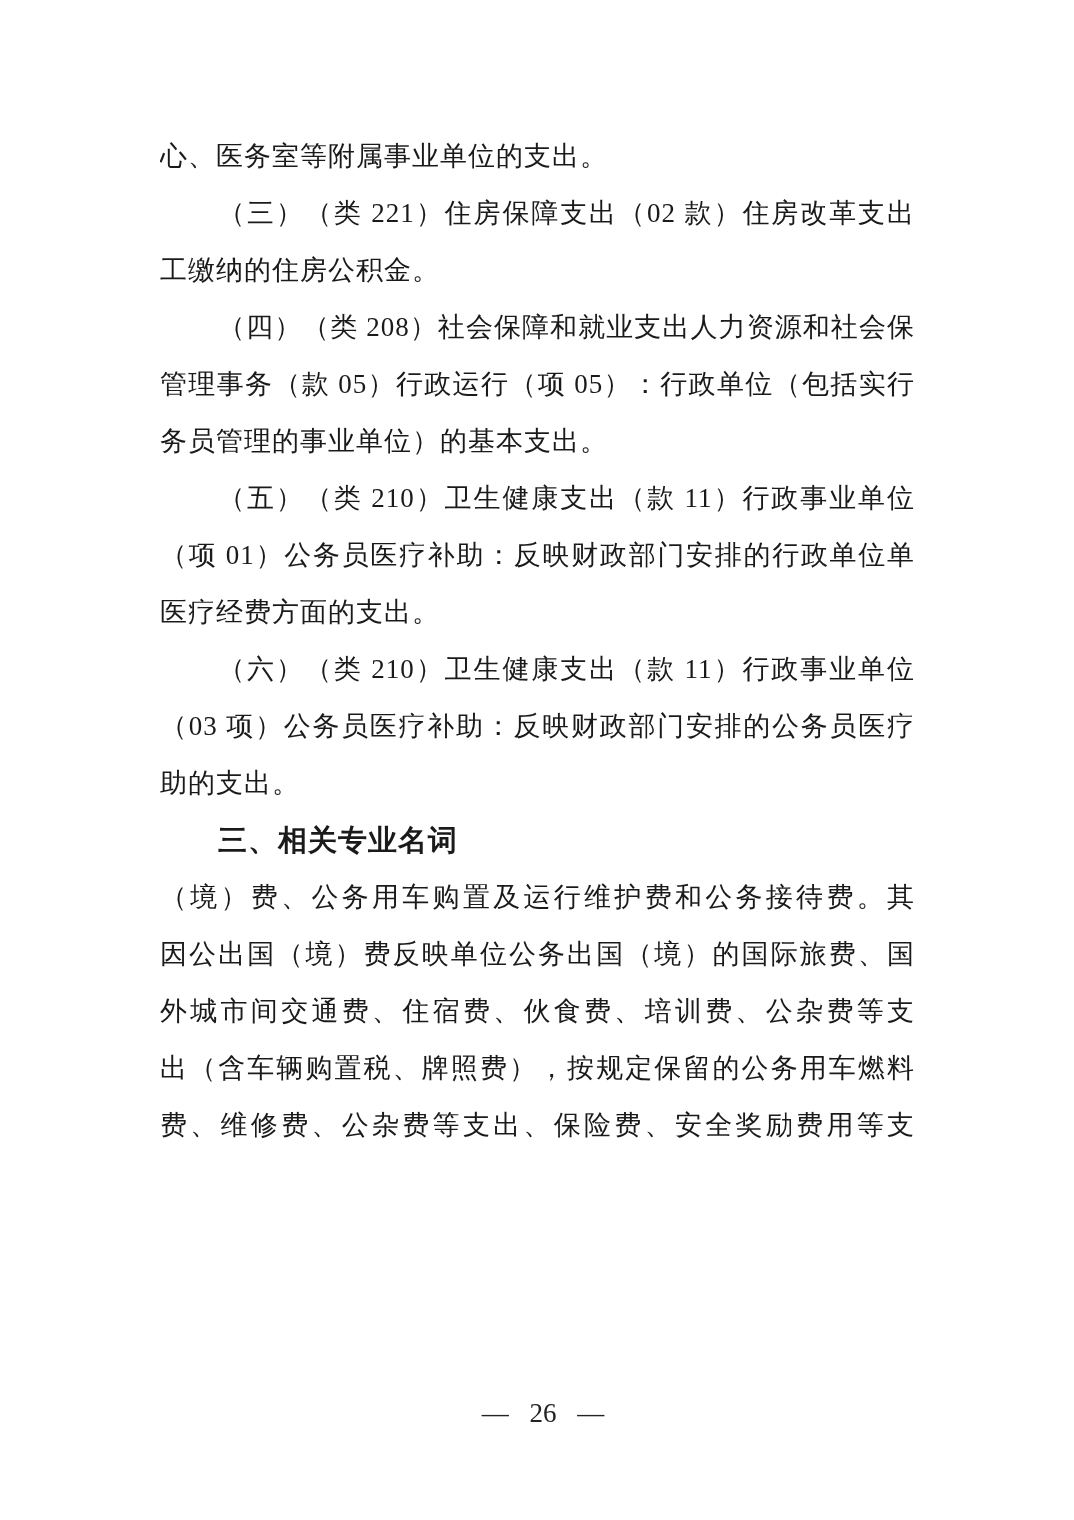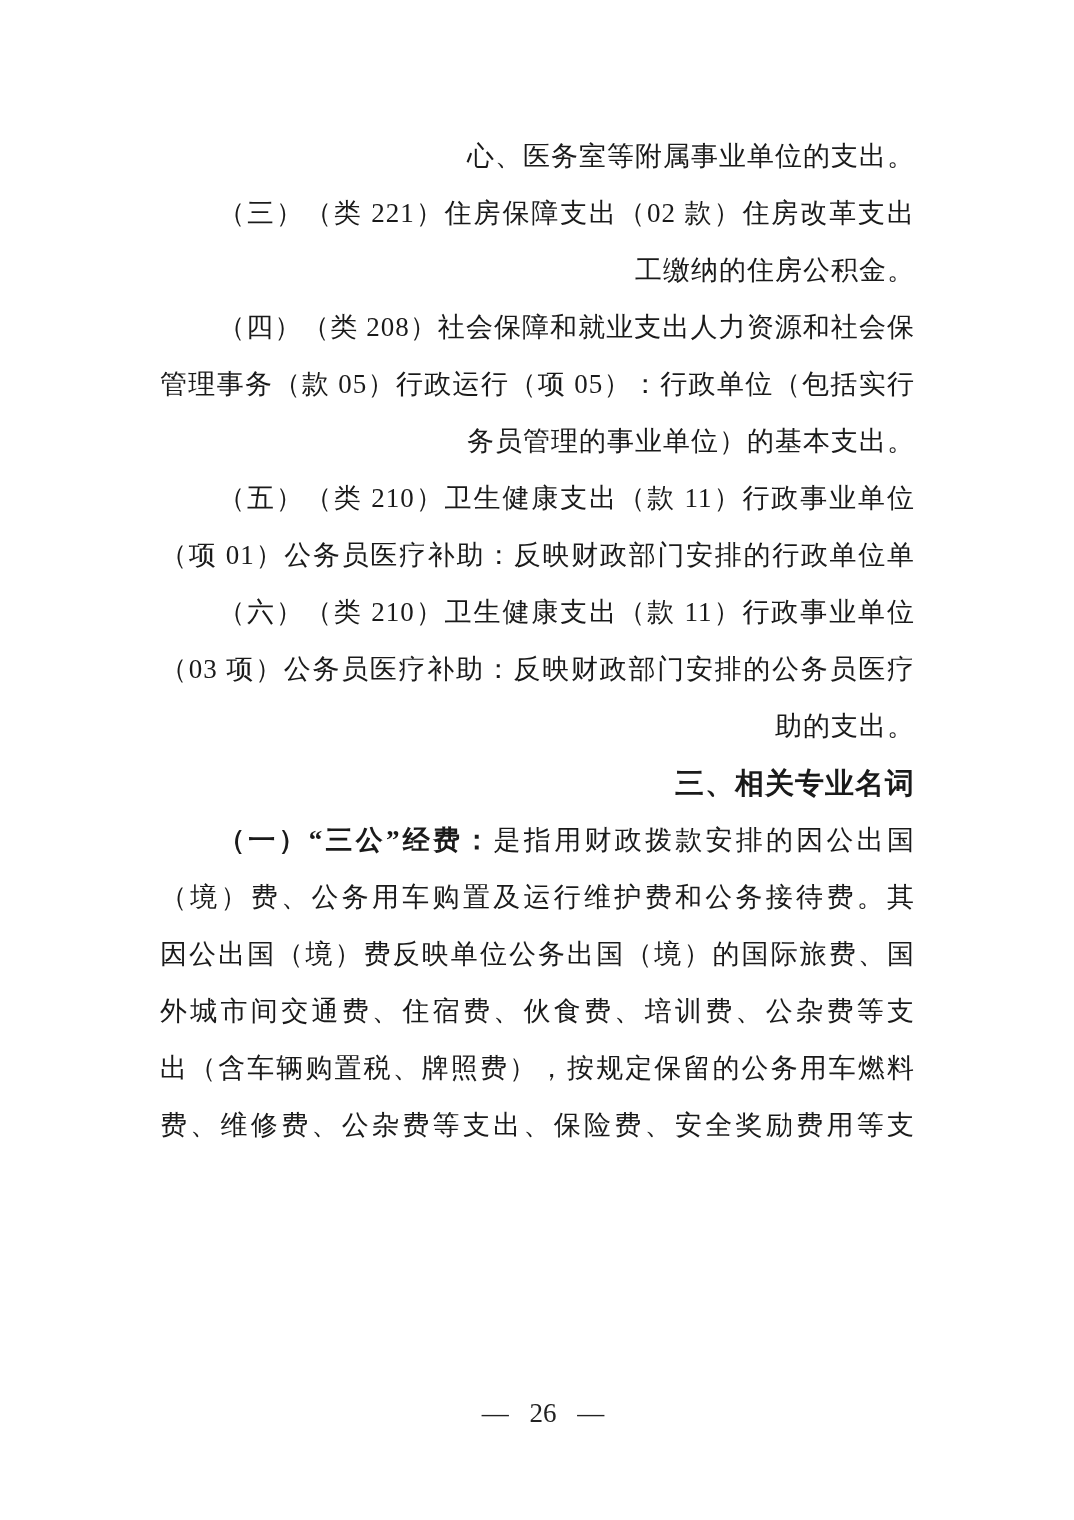--- a/index.html
+++ b/index.html
@@ -24,21 +24,21 @@
   }
   .paragraph {
     margin: 0;
     padding: 0;
   }
   .line {
     font-size: 27px;
     line-height: 57px;
     height: 57px;
     overflow: hidden;
-    text-align: right;
+    text-align: left;
     letter-spacing: 1px;
   }
   .line.fill {
     text-align: justify;
     text-align-last: justify;
     text-justify: inter-character;
   }
   .line.indent {
     text-indent: 58px;
   }
@@ -74,31 +74,31 @@
         <div class="line"><span>工缴纳的住房公积金。</span></div>
       </div>
       <div class="paragraph">
         <div class="line fill indent"><span>（四）（类 208）社会保障和就业支出人力资源和社会保障</span></div>
         <div class="line fill"><span>管理事务（款 05）行政运行（项 05）：行政单位（包括实行公</span></div>
         <div class="line"><span>务员管理的事业单位）的基本支出。</span></div>
       </div>
       <div class="paragraph">
         <div class="line fill indent"><span>（五）（类 210）卫生健康支出（款 11）行政事业单位医疗</span></div>
         <div class="line fill"><span>（项 01）公务员医疗补助：反映财政部门安排的行政单位单位</span></div>
+        <div class="line"><span>医疗经费方面的支出。</span></div>
       </div>
       <div class="paragraph">
         <div class="line fill indent"><span>（六）（类 210）卫生健康支出（款 11）行政事业单位医疗</span></div>
         <div class="line fill"><span>（03 项）公务员医疗补助：反映财政部门安排的公务员医疗补</span></div>
         <div class="line"><span>助的支出。</span></div>
       </div>
       <div class="paragraph heading">
         <div class="line indent"><span class="bold">三、相关专业名词</span></div>
       </div>
       <div class="paragraph">
-        <div class="line fill indent"><span class="bold">（一）“三公”经费：</span><span>是指用财政拨款安排的因公出国</span></div>
         <div class="line fill"><span>（境）费、公务用车购置及运行维护费和公务接待费。其中，</span></div>
         <div class="line fill"><span>因公出国（境）费反映单位公务出国（境）的国际旅费、国</span></div>
         <div class="line fill"><span>外城市间交通费、住宿费、伙食费、培训费、公杂费等支出；</span></div>
         <div class="line fill"><span>出（含车辆购置税、牌照费），按规定保留的公务用车燃料</span></div>
         <div class="line fill"><span>费、维修费、公杂费等支出、保险费、安全奖励费用等支出；</span></div>
       </div>
     </div>
   <div class="footer">— 26 —</div>
 </div>
 

